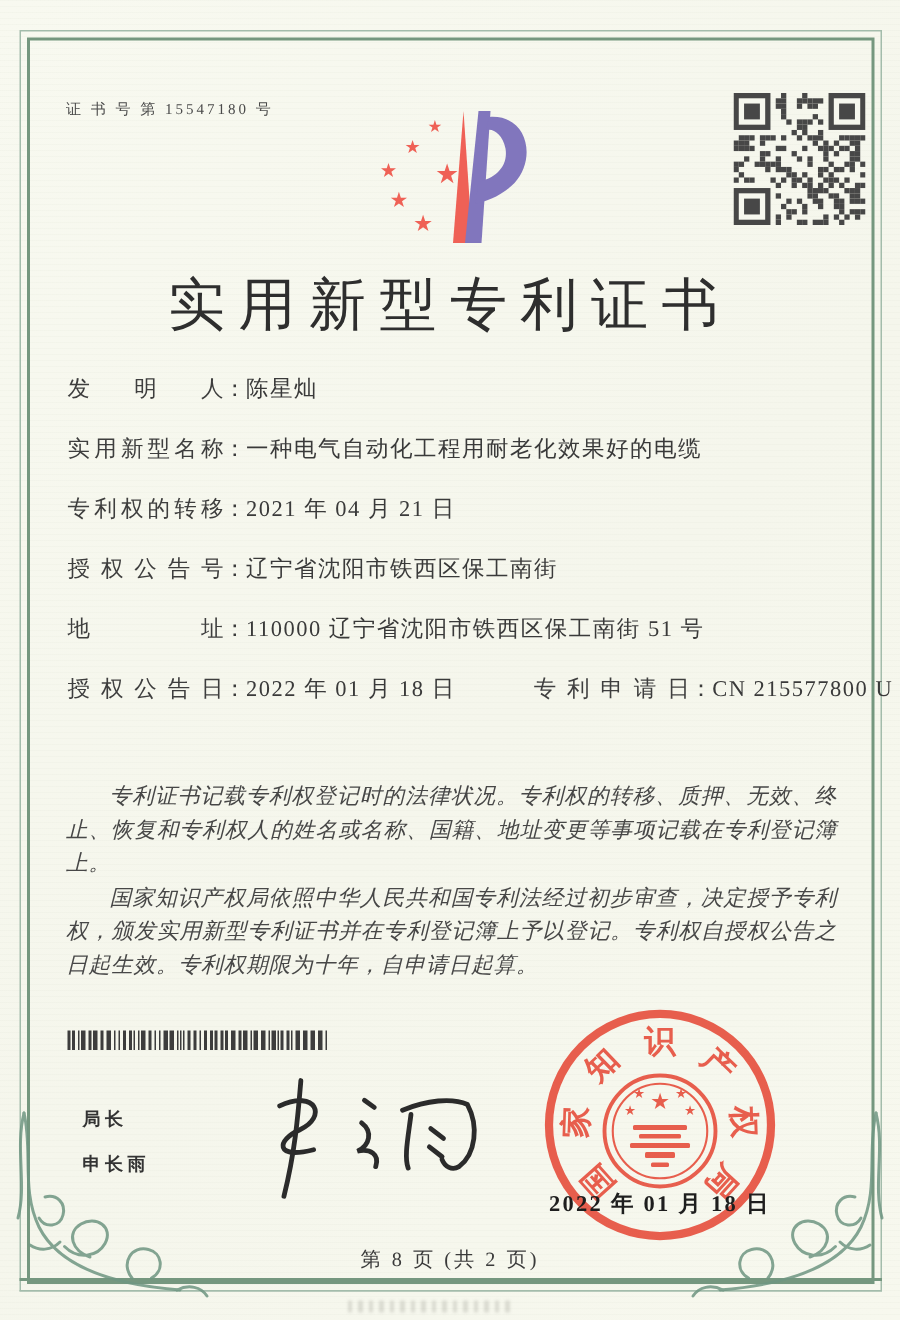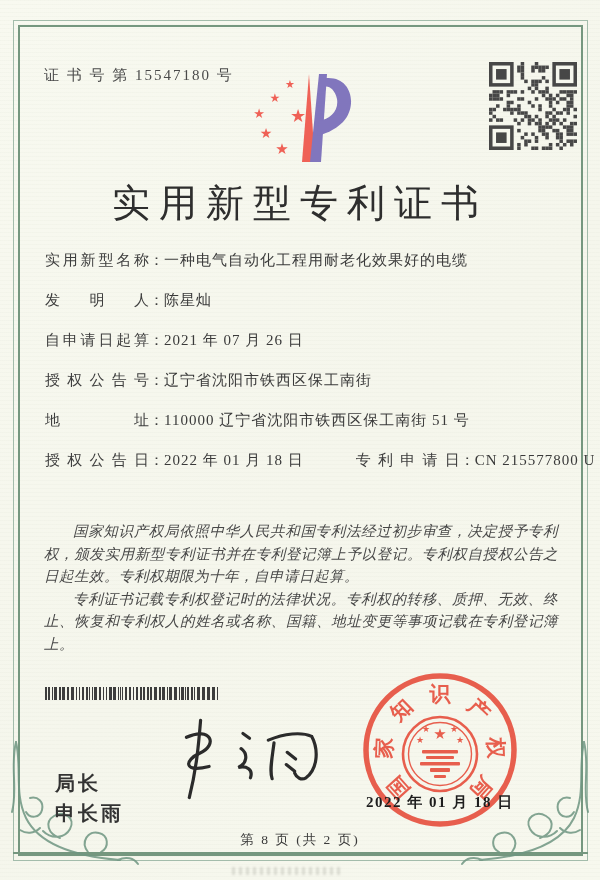--- a/index.html
+++ b/index.html
@@ -13,44 +13,44 @@
   }
   
   .frame-outer{position:absolute;left:13px;top:20px;right:12px;bottom:19px;border:1px solid #a3bcab;}
   .frame-inner{position:absolute;left:18px;top:25px;right:17px;bottom:24px;border:2px solid #75977f;}
   .bottom-rule{position:absolute;left:13px;right:12px;bottom:19px;height:6px;
     border-top:2px solid #75977f;border-bottom:1px solid #a3bcab;}
   .flourish{position:absolute;bottom:2px;width:150px;height:140px;}
   .flourish.left{left:0;}
   .flourish.right{right:0;transform:scaleX(-1);}
   
-  .cert-no{position:absolute;left:44px;top:66px;font-size:15px;letter-spacing:2px;color:#4a4a4a;}
+  .cert-no{position:absolute;left:44px;top:66px;font-size:10px;letter-spacing:2px;color:#4a4a4a;}
   .logo{position:absolute;left:246px;top:64px;width:108px;height:102px;}
   .qr{position:absolute;left:489px;top:62px;width:88px;height:88px;}
   .title{position:absolute;left:0;top:178px;width:100%;text-align:center;
     font-size:38px;font-weight:500;letter-spacing:9px;color:#2e2e2e;margin:0;}
   
   .fields{position:absolute;left:45px;top:250px;width:512px;font-size:15px;}
   .frow{height:40px;line-height:20px;white-space:nowrap;}
   .flabel{display:inline-block;width:104px;text-align:justify;text-align-last:justify;
     vertical-align:top;color:#3e3e3e;}
   .fcolon{display:inline-block;vertical-align:top;}
   .fvalue{display:inline-block;vertical-align:top;letter-spacing:1px;color:#3a3a3a;}
   .grant .seg2{margin-left:52px;}
   
   .bodytext{position:absolute;left:44px;top:520px;width:514px;
     font-style:italic;font-size:14.5px;line-height:22.5px;color:#474747;
     text-align:justify;}
   .bodytext p{margin:0;text-indent:2em;letter-spacing:.5px;}
   
   .barcode{position:absolute;left:45px;top:687px;height:13px;display:flex;align-items:stretch;}
   .barcode i{display:block;background:#3d3d3d;}
-  .signer{position:absolute;left:55px;top:768px;
-    font-family:Liberation Serif, serif;
-    font-size:20px;font-weight:600;color:#333;letter-spacing:3px;line-height:30px;}
+  .signer{position:absolute;left:55px;top:732px;
+    font-family:Liberation Mono, monospace;
+    font-size:12px;font-weight:600;color:#333;letter-spacing:3px;line-height:30px;}
   .signature{position:absolute;left:162px;top:712px;width:160px;height:92px;}
   .seal{position:absolute;left:360px;top:670px;width:160px;height:160px;opacity:.88;}
   .seal-date{position:absolute;left:366px;top:793px;font-size:15px;font-weight:600;
     color:#1e1e1e;letter-spacing:1.5px;z-index:5;}
   .footer{position:absolute;left:0;top:831px;width:100%;text-align:center;
     font-size:13.5px;letter-spacing:2px;color:#3a3a3a;}
   .bleed{position:absolute;left:232px;top:867px;width:110px;height:8px;opacity:.30;filter:blur(1px);
     background:repeating-linear-gradient(90deg,#9a9a90 0 3px,rgba(0,0,0,0) 3px 7px);}
 </style>
 </head>
@@ -288,42 +288,42 @@
       <rect x="20" y="2" width="3" height="3" fill="#474747"></rect>
       <rect x="0" y="18" width="7" height="7" fill="#474747"></rect>
       <rect x="1" y="19" width="5" height="5" fill="#f6f7ee"></rect>
       <rect x="2" y="20" width="3" height="3" fill="#474747"></rect>
     </svg>
 
   <h1 class="title">实用新型专利证书</h1>
 
   <div class="fields">
     <div class="frow">
+      <span class="flabel">发明人</span><span class="fcolon">：</span><span class="fvalue">陈星灿</span>
+    </div>
+    <div class="frow">
       <span class="flabel">实用新型名称</span><span class="fcolon">：</span><span class="fvalue">一种电气自动化工程用耐老化效果好的电缆</span>
     </div>
     <div class="frow">
-      <span class="flabel">发明人</span><span class="fcolon">：</span><span class="fvalue">陈星灿</span>
-    </div>
-    <div class="frow">
-      <span class="flabel">自申请日起算</span><span class="fcolon">：</span><span class="fvalue">2021 年 07 月 26 日</span>
+      <span class="flabel">专利权的转移</span><span class="fcolon">：</span><span class="fvalue">2021 年 04 月 21 日</span>
     </div>
     <div class="frow">
       <span class="flabel">授权公告号</span><span class="fcolon">：</span><span class="fvalue">辽宁省沈阳市铁西区保工南街</span>
     </div>
     <div class="frow">
       <span class="flabel">地址</span><span class="fcolon">：</span><span class="fvalue">110000  辽宁省沈阳市铁西区保工南街 51 号</span>
     </div>
     <div class="frow grant">
       <span class="flabel">授权公告日</span><span class="fcolon">：</span><span class="fvalue">2022 年 01 月 18 日</span><span class="flabel seg2">专利申请日</span><span class="fcolon">：</span><span class="fvalue">CN 215577800 U</span>
     </div>
   </div>
 
   <div class="bodytext">
+    <p>专利证书记载专利权登记时的法律状况。专利权的转移、质押、无效、终止、恢复和专利权人的姓名或名称、国籍、地址变更等事项记载在专利登记簿上。</p>
     <p>国家知识产权局依照中华人民共和国专利法经过初步审查，决定授予专利权，颁发实用新型专利证书并在专利登记簿上予以登记。专利权自授权公告之日起生效。专利权期限为十年，自申请日起算。</p>
-    <p>专利证书记载专利权登记时的法律状况。专利权的转移、质押、无效、终止、恢复和专利权人的姓名或名称、国籍、地址变更等事项记载在专利登记簿上。</p>
   </div>
 
   <div class="barcode" id="barcode">
       <i style="width: 2px; margin-right: 1px;"></i>
       <i style="width: 2px; margin-right: 2px;"></i>
       <i style="width: 1px; margin-right: 1px;"></i>
       <i style="width: 3px; margin-right: 2px;"></i>
       <i style="width: 2px; margin-right: 1px;"></i>
       <i style="width: 3px; margin-right: 2px;"></i>
       <i style="width: 2px; margin-right: 2px;"></i>

